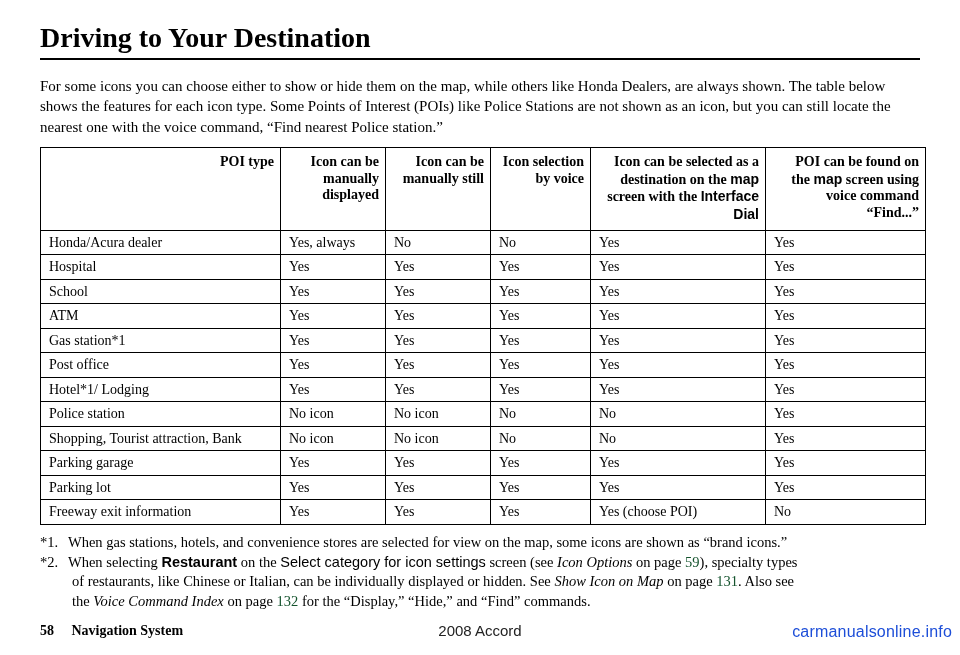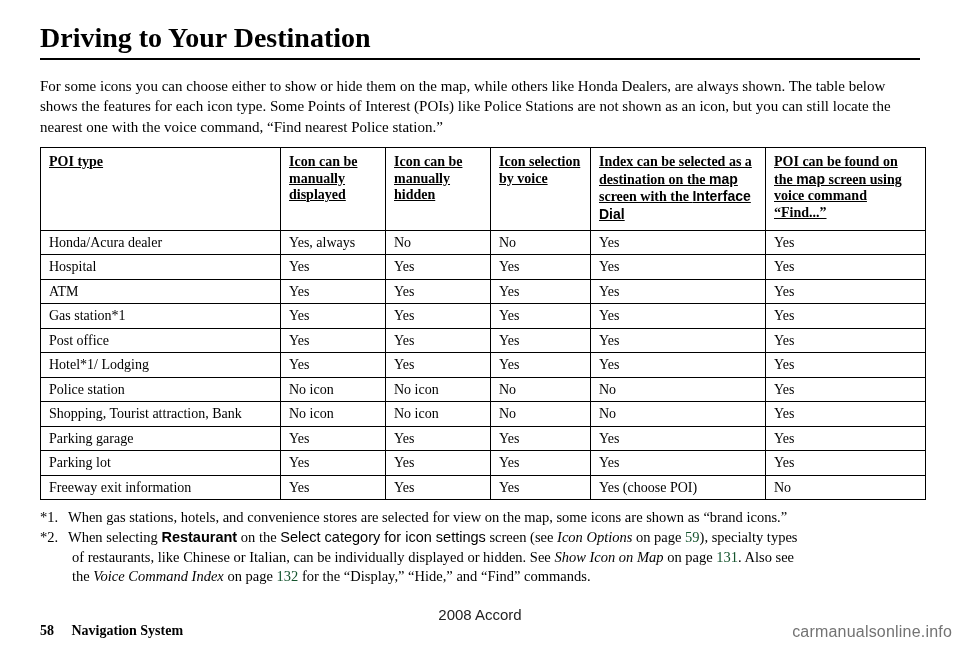--- a/index.html
+++ b/index.html
@@ -37,27 +37,26 @@
     font-size: 14px;
     table-layout: fixed;
   }
   col.c1 { width: 240px; }
   col.c2 { width: 105px; }
   col.c3 { width: 105px; }
   col.c4 { width: 100px; }
   col.c5 { width: 175px; }
   col.c6 { width: 160px; }
   th {
-    text-align: left;
+    text-align: right;
     font-weight: bold;
     padding: 6px 6px 6px 8px;
     border: 1px solid #000;
     vertical-align: top;
     line-height: 1.2;
-    text-decoration: underline;
   }
   td {
     padding: 3px 6px 3px 8px;
     border: 1px solid #000;
     vertical-align: top;
     line-height: 1.25;
   }
   .sans { font-family: Arial, Helvetica, sans-serif; }
   .notes {
     font-size: 14.5px;
@@ -73,34 +72,34 @@
   .ital { font-style: italic; }
   .footer {
     position: absolute;
     left: 40px;
     bottom: 16px;
     font-size: 14px;
   }
   .footer .pg { font-weight: bold; }
   .center-footer {
     position: absolute;
-    bottom: 32px;
+    bottom: 16px;
     left: 0;
     width: 960px;
     text-align: center;
     font-family: Arial, Helvetica, sans-serif;
     color: #222;
     font-size: 15px;
   }
   .watermark {
     position: absolute;
     right: 8px;
     bottom: 14px;
     font-family: Arial, Helvetica, sans-serif;
-    color: #737373;
+    color: #1d4ed8;
     font-size: 16px;
     letter-spacing: 0.2px;
   }
 </style>
 </head>
 <body>
 
 <div class="page">
   <h1 class="title">Driving to Your Destination</h1>
   <hr class="rule">
@@ -112,24 +111,24 @@
         <col class="c2">
         <col class="c3">
         <col class="c4">
         <col class="c5">
         <col class="c6">
     </colgroup>
     <thead>
       <tr>
         <th>POI type</th>
         <th>Icon can be manually displayed</th>
-        <th>Icon can be manually hidden</th>
+        <th>Icon can be manually still</th>
         <th>Icon selection by voice</th>
         <th>
-          <span>Index can be selected as a destination on the </span><span class="sans">map</span><span> screen with the </span><span class="sans bold">Interface Dial</span>
+          <span>Icon can be selected as a destination on the </span><span class="sans">map</span><span> screen with the </span><span class="sans bold">Interface Dial</span>
         </th>
         <th>
           <span>POI can be found on the </span><span class="sans">map</span><span> screen using voice command “Find...”</span>
         </th>
       </tr>
     </thead>
     <tbody id="tbody">
         <tr>
           <td>Honda/Acura dealer</td>
           <td>Yes, always</td>
@@ -140,20 +139,28 @@
         </tr>
         <tr>
           <td>Hospital</td>
           <td>Yes</td>
           <td>Yes</td>
           <td>Yes</td>
           <td>Yes</td>
           <td>Yes</td>
         </tr>
         <tr>
+          <td>School</td>
+          <td>Yes</td>
+          <td>Yes</td>
+          <td>Yes</td>
+          <td>Yes</td>
+          <td>Yes</td>
+        </tr>
+        <tr>
           <td>ATM</td>
           <td>Yes</td>
           <td>Yes</td>
           <td>Yes</td>
           <td>Yes</td>
           <td>Yes</td>
         </tr>
         <tr>
           <td>Gas station*1</td>
           <td>Yes</td>

